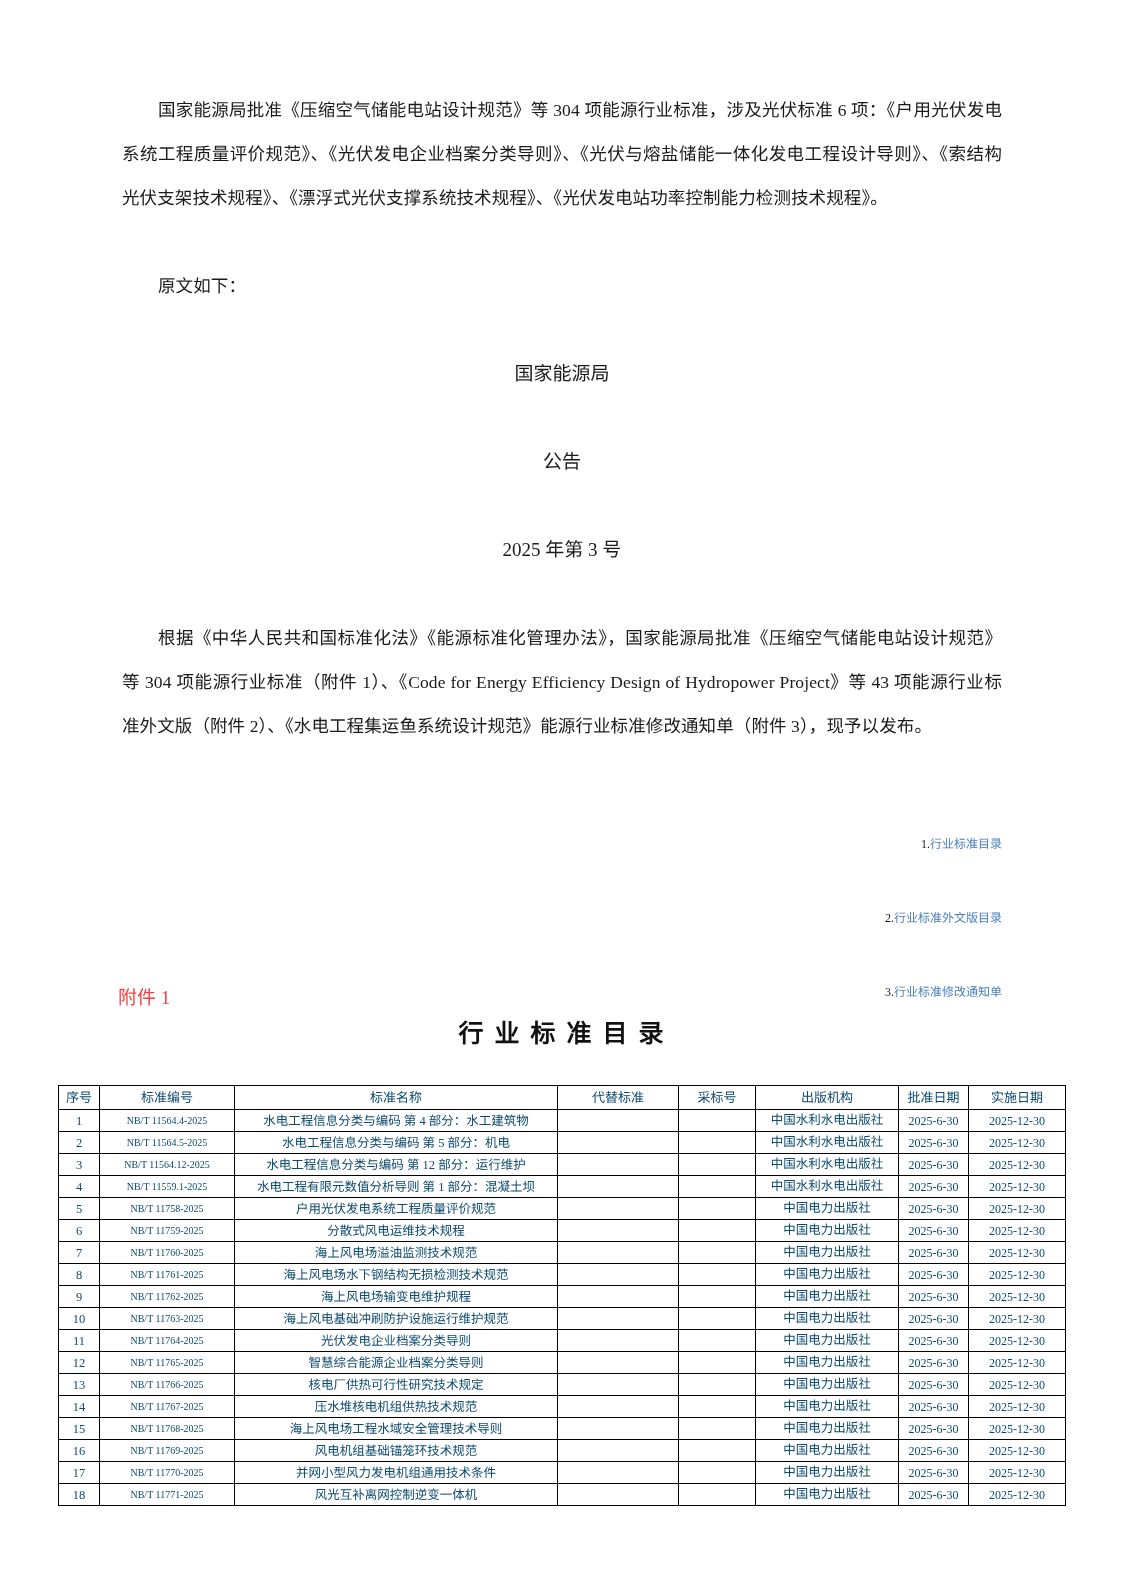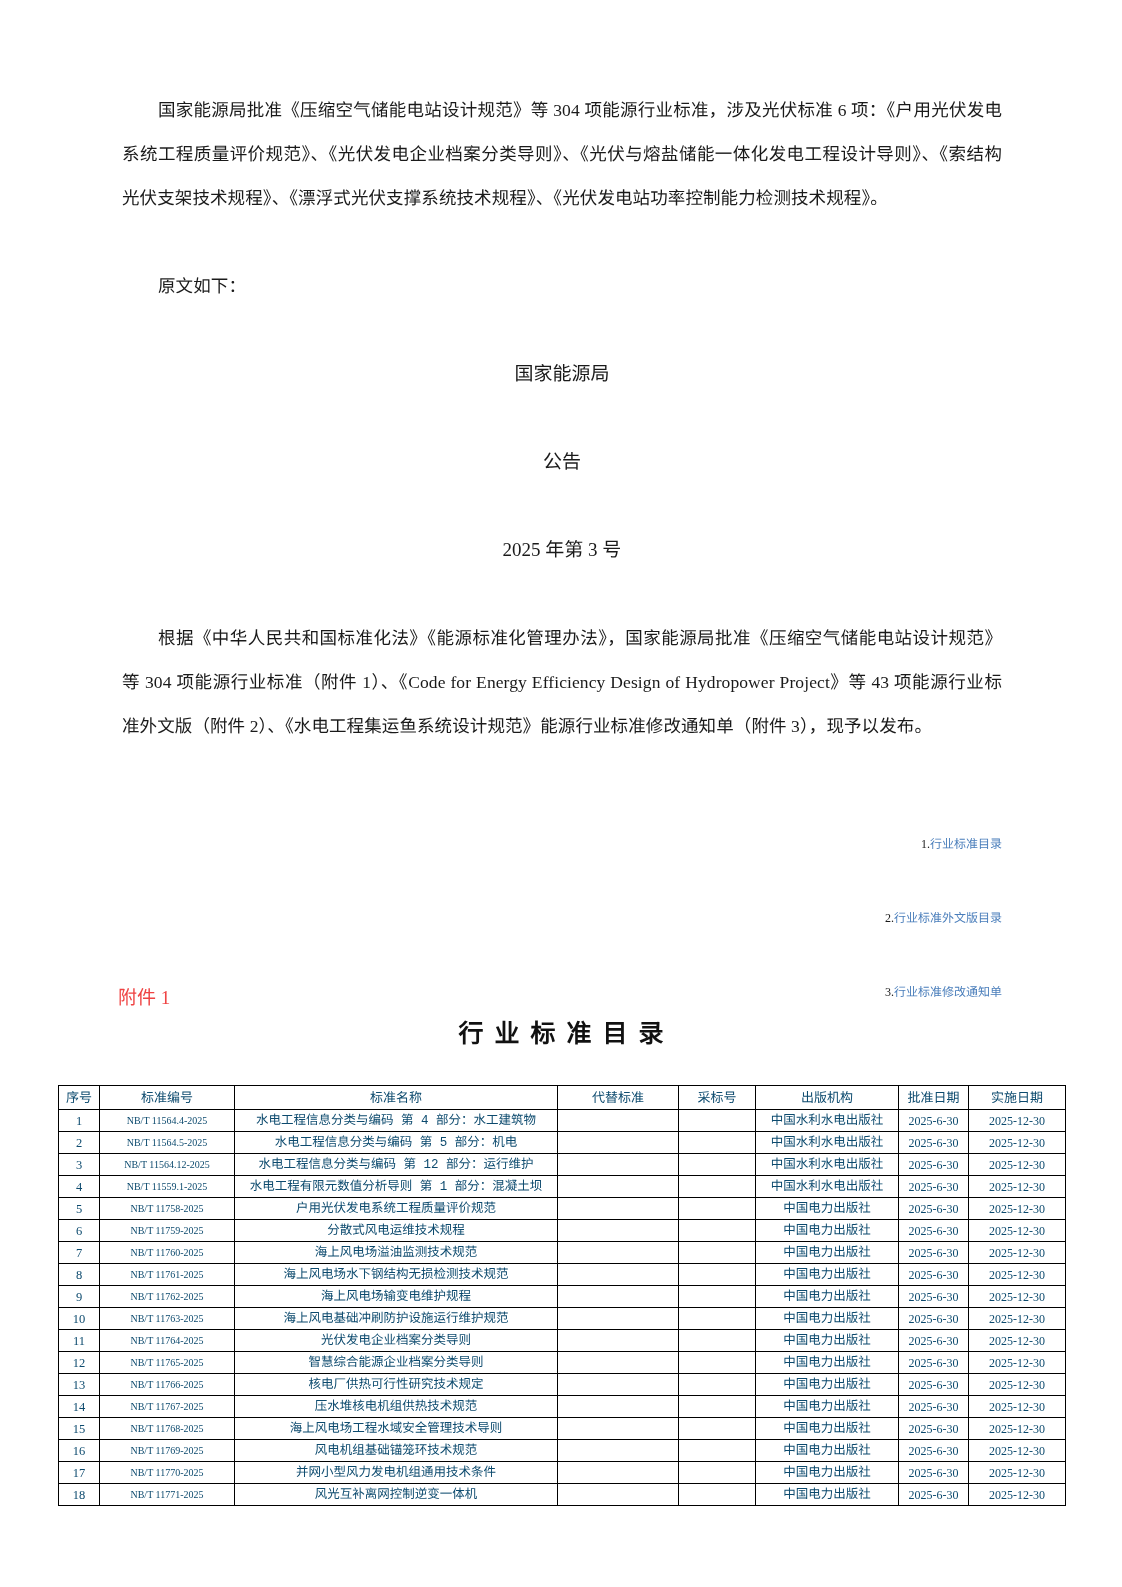--- a/index.html
+++ b/index.html
@@ -131,21 +131,21 @@
   
   col.c-no      { width: 41px; }
   col.c-code    { width: 135px; }
   col.c-name    { width: 323px; }
   col.c-repl    { width: 121px; }
   col.c-adopt   { width: 77px; }
   col.c-pub     { width: 143px; }
   col.c-approve { width: 70px; }
   col.c-effect  { width: 97px; }
 
-  td.cell-name { font-size: 12.5px; font-family: Liberation Mono, monospace; }
+  td.cell-name { font-size: 12.5px; }
   td.cell-code { font-size: 10px; }
   td.cell-date { font-size: 12px; }
   td.cell-pub  { font-size: 12.5px; font-family: Liberation Mono, monospace; }
 </style>
 </head>
 <body>
 
 <div class="page">
 
   <div class="prose">

